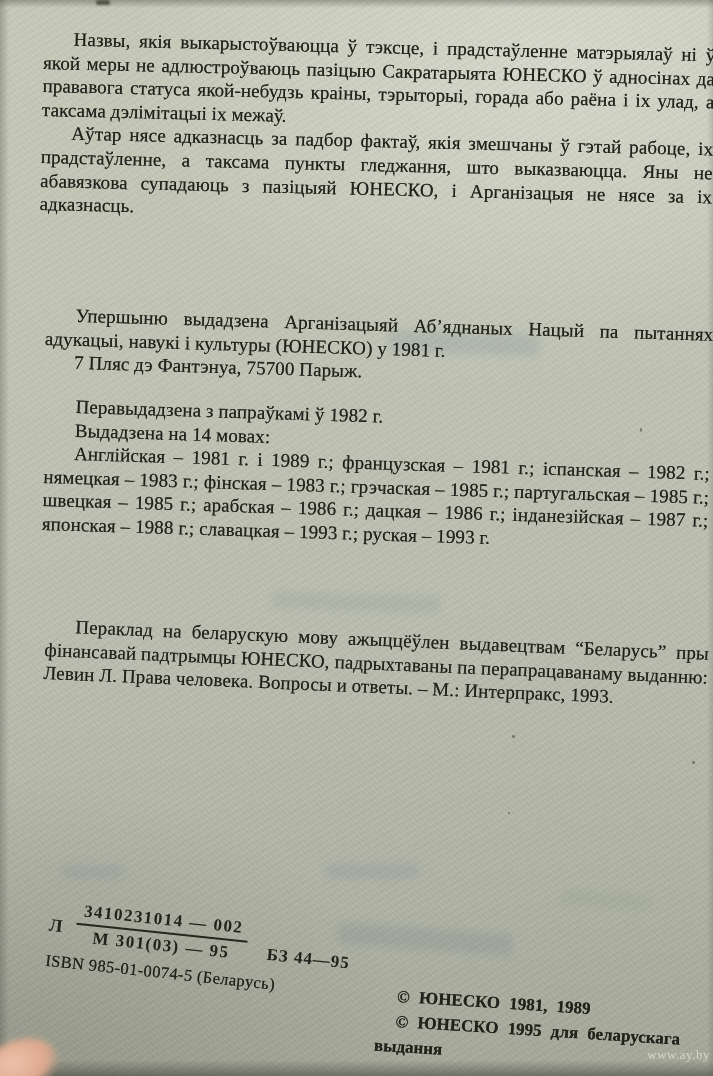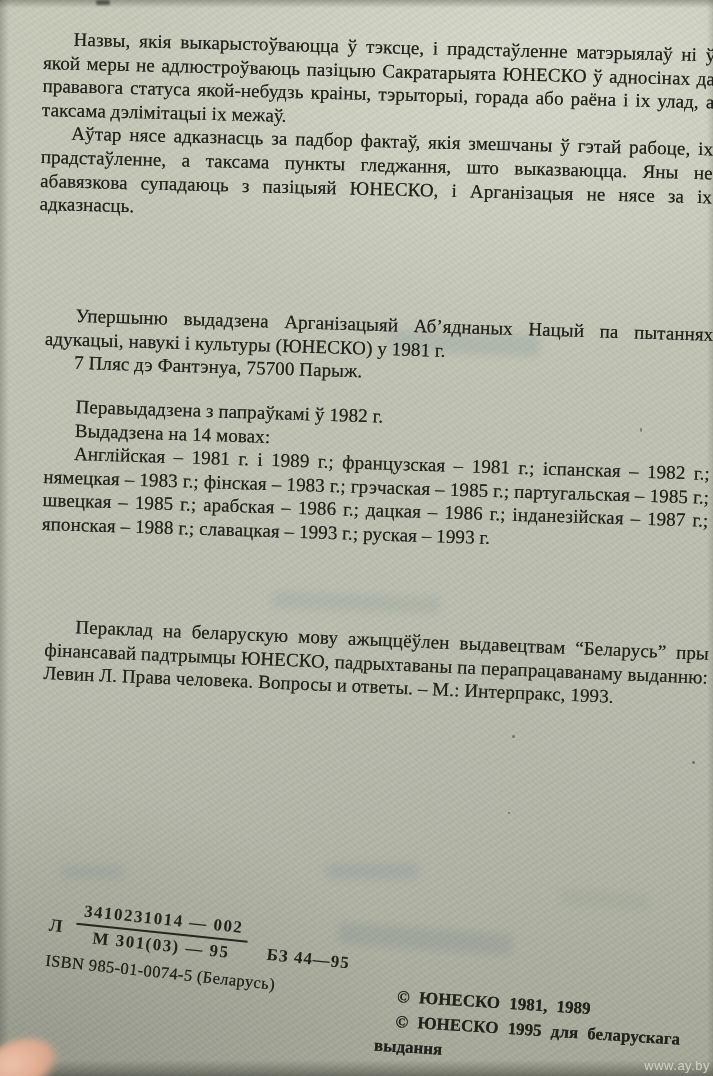--- a/index.html
+++ b/index.html
@@ -53,22 +53,22 @@
   .isbn{font-size:16.5px;font-weight:normal;margin-top:7px;letter-spacing:0.4px;
      text-shadow:0 0 0.6px rgba(30,30,24,0.8);}
 
   
   #copyright{left:398px;top:984px;width:310px;transform:rotate(3.6deg);
      font-weight:bold;font-size:17px;line-height:25px;word-spacing:5px;
      text-align:left;}
   #copyright .hang{margin-left:-20px;}
   #copyright div{text-shadow:0 0 0.6px rgba(30,30,24,0.8);}
 
-  .watermark{position:absolute;right:3px;bottom:3px;
-     font-family:Liberation Sans, sans-serif;font-size:13px;
+  .watermark{position:absolute;right:3px;bottom:13px;
+     font-family:Liberation Serif, serif;font-size:13px;
      color:#d9dbd1;opacity:0.9;letter-spacing:0.5px;text-align:center;}
 
   
   .finger{position:absolute;left:-18px;bottom:-16px;width:78px;height:52px;
      background:radial-gradient(ellipse at 40% 40%,#ecc2ab 0%,#dda88d 55%,rgba(210,150,120,0) 75%);
      border-radius:50%;filter:blur(3px);transform:rotate(-18deg);}
   .ghost{position:absolute;filter:blur(4px);border-radius:4px;}
   .g1{left:388px;top:332px;width:152px;height:22px;background:rgba(105,128,142,0.20);transform:rotate(2deg);}
   .g2{left:272px;top:594px;width:168px;height:17px;background:rgba(105,128,138,0.16);transform:rotate(2deg);}
   .g3{left:62px;top:866px;width:62px;height:12px;background:rgba(105,128,150,0.18);}

